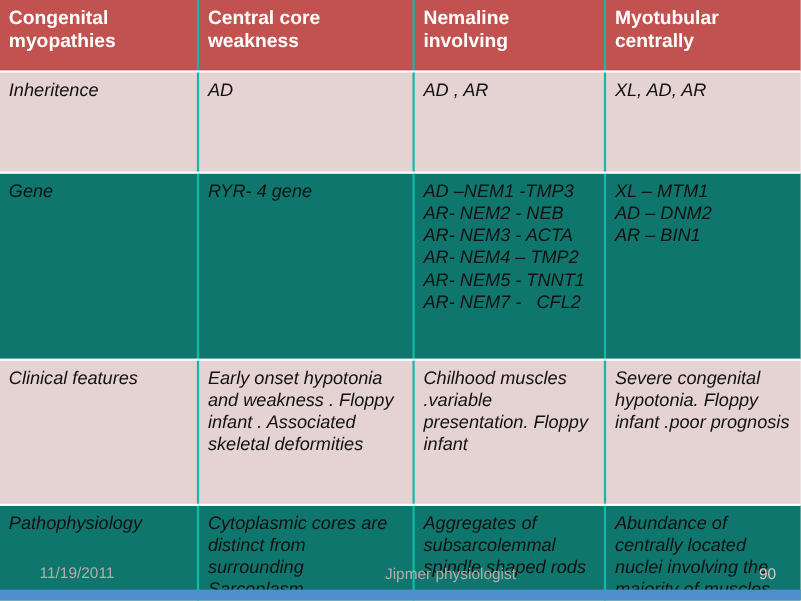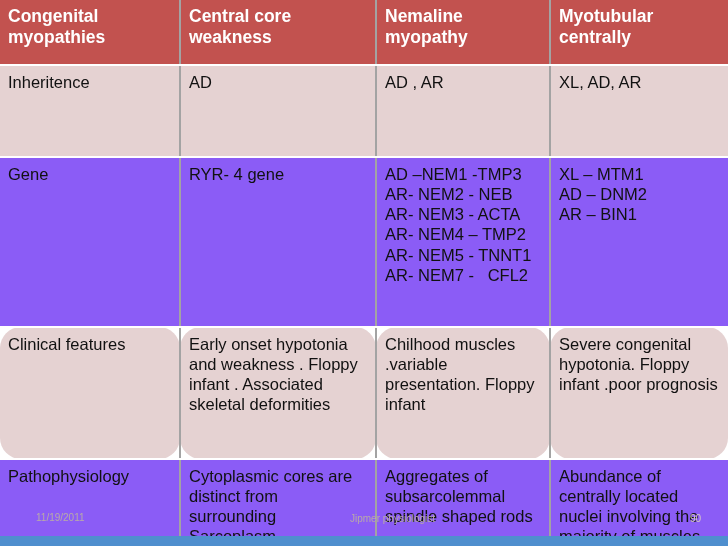--- a/index.html
+++ b/index.html
@@ -37,21 +37,21 @@
   #comparison-table col.c0 { width: 180px; }
   #comparison-table col.c1 { width: 196px; }
   #comparison-table col.c2 { width: 174px; }
   #comparison-table col.c3 { width: 178px; }
 
   #comparison-table th,
   #comparison-table td {
     vertical-align: top;
     text-align: left;
     padding: 6px 8px 4px 8px;
-    border-right: 2px solid #a3a3a3;
+    border-right: 2px solid #14b8a6;
     line-height: 1.22;
   }
   #comparison-table th:last-child,
   #comparison-table td:last-child {
     border-right: none;
   }
 
   
   #comparison-table thead th {
     background: #c2524f;
@@ -62,35 +62,36 @@
     padding-top: 6px;
     border-bottom: 2px solid #ffffff;
   }
 
   
   #comparison-table tbody td {
     color: #111111;
     font-size: 16.5px;
     font-weight: normal;
     border-bottom: 2px solid #ffffff;
+    font-style: italic;
   }
 
   tr.band-a td { background: #e5d2d2; }
-  tr.band-b td { background: #8b5cf6; }
+  tr.band-b td { background: #0f766e; }
 
   tr.row-inheritence td { height: 80px; }
   tr.row-gene td       { height: 158px; }
-  tr.row-clinical td   { height: 120px; border-radius: 21px; }
+  tr.row-clinical td   { height: 120px; }
   tr.row-patho td      { height: 100px; }
 
   
   .footer-text {
     position: absolute;
     color: #b9aaa8;
-    font-size: 10px;
+    font-size: 14px;
     font-family: "Liberation Sans", sans-serif;
     white-space: nowrap;
     pointer-events: none;
   }
   #footer-date      { left: 36px;  top: 512px; }
   #footer-center    { left: 315px; top: 513px; margin-left: 35px; }
   #footer-pagenum   { left: 690px; top: 513px; color: #d8c9c6; }
 
   
   #bottom-bar {
@@ -111,21 +112,21 @@
     <colgroup>
       <col class="c0">
         <col class="c1">
         <col class="c2">
         <col class="c3">
     </colgroup>
     <thead>
       <tr>
         <th>Congenital myopathies</th>
         <th>Central core weakness</th>
-        <th>Nemaline myopathy</th>
+        <th>Nemaline involving</th>
         <th>Myotubular centrally</th>
       </tr>
     </thead>
     <tbody>
 
       <tr class="band-a row-inheritence">
         <td>Inheritence</td>
         <td>AD</td>
         <td>AD , AR</td>
         <td>XL, AD, AR</td>

